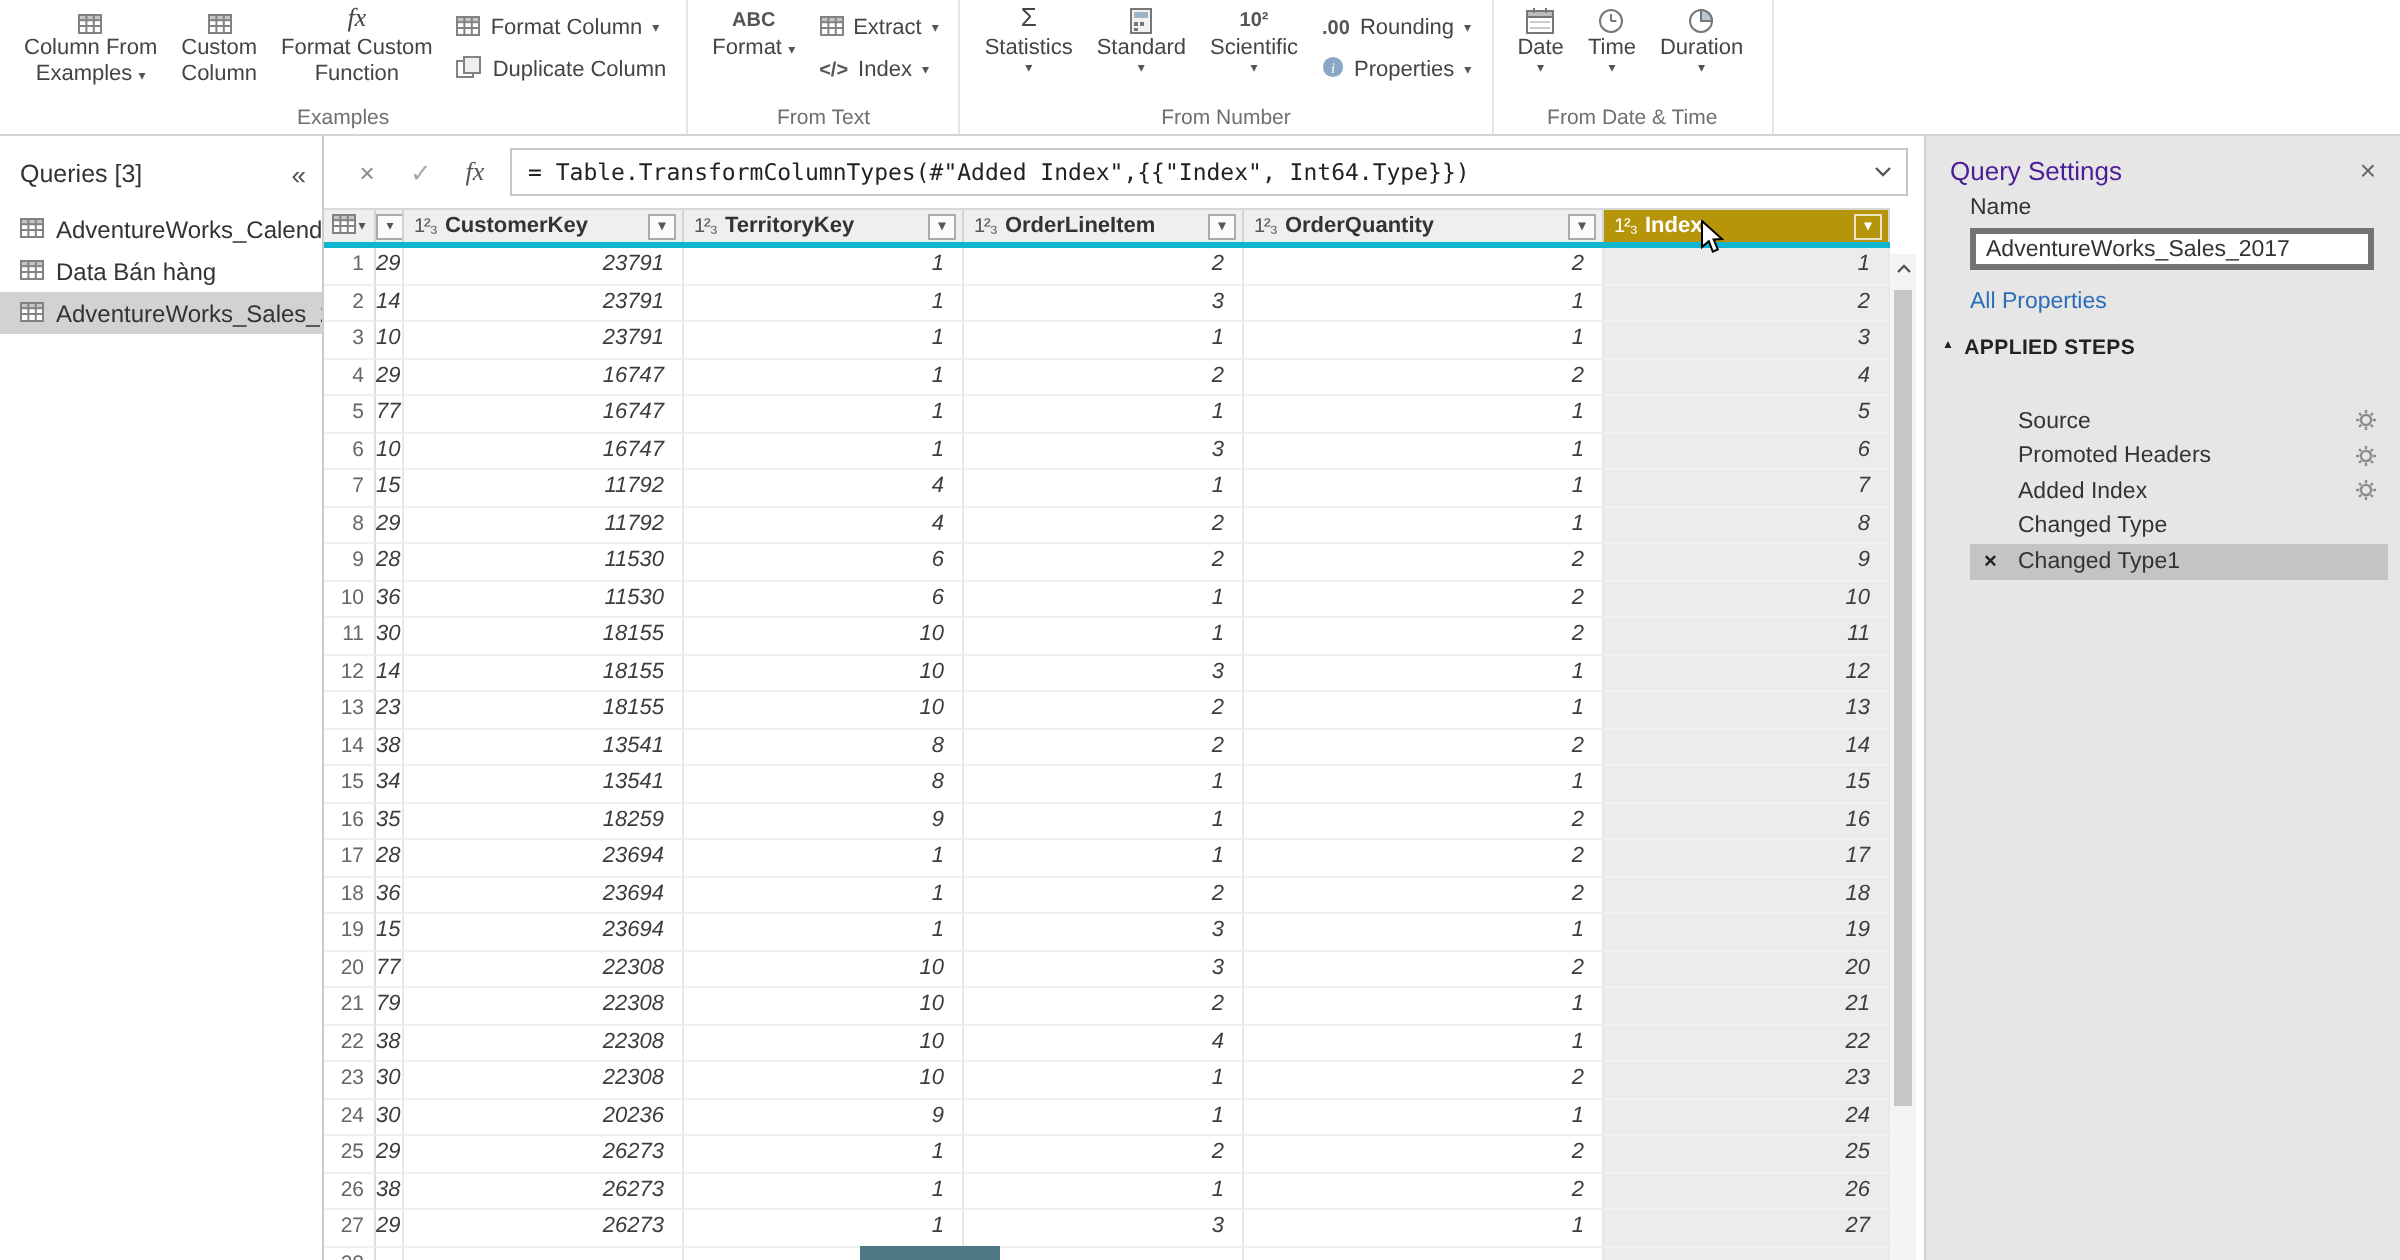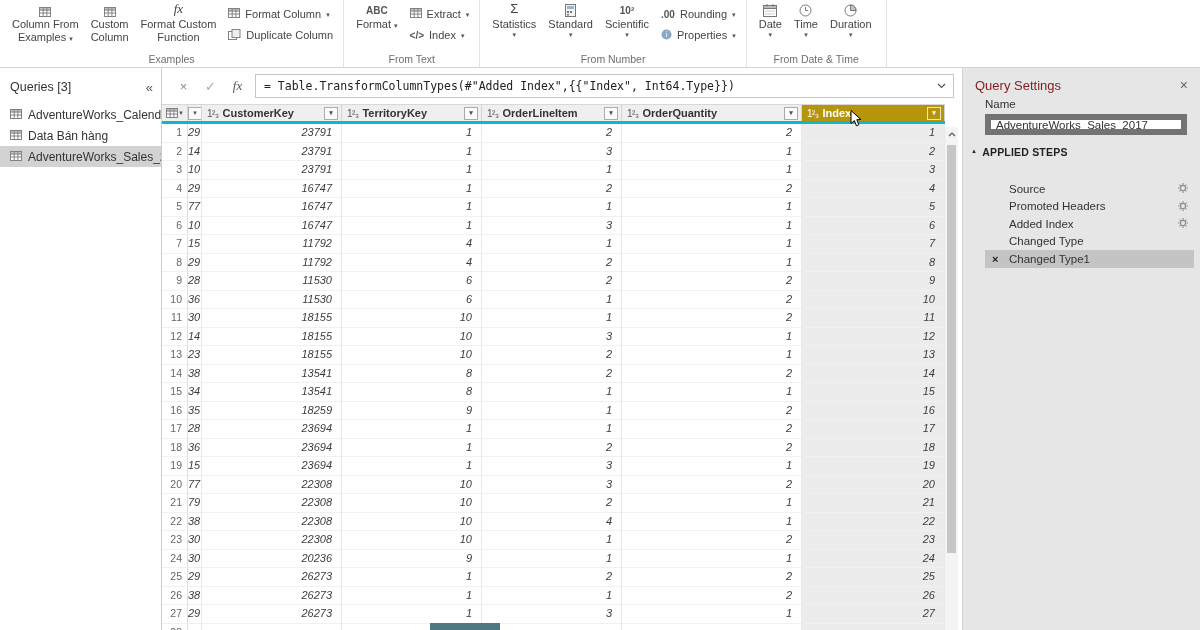--- a/index.html
+++ b/index.html
@@ -73,27 +73,27 @@
   .grid-cursor{position:absolute;left:688px;top:6px;z-index:5}
 
   
   .vscroll{position:absolute;left:945px;top:127px;width:13px;bottom:0;background:#f4f4f4}
   .vs-arrow{height:14px;display:flex;align-items:center;justify-content:center}
   .vs-thumb{position:absolute;left:2px;right:2px;top:18px;height:408px;background:#c6c6c6}
 
   
   .settings{position:absolute;left:962px;right:0;top:68px;bottom:0;background:#e6e6e6;border-left:1px solid #d0d0d0}
   .sp-titlerow{display:flex;align-items:center;padding:9px 10px 2px 12px}
-  .sp-title{flex:1;font-size:13px;color:#7f1d1d}
+  .sp-title{flex:1;font-size:13px;color:#4c1d95}
   .sp-close{font-size:14px;color:#666;cursor:pointer;padding:0 2px}
   .sp-section-h{display:flex;align-items:center;gap:5px;font-size:10.5px;font-weight:bold;color:#222;
     padding:11px 12px 3px 8px;letter-spacing:.2px;cursor:pointer}
   .tri{font-size:6px;color:#222;transform:translateY(-1px)}
   .sp-namelabel{font-size:11.5px;color:#333;padding:3px 0 0 22px}
-  .sp-nameinput{display:block;margin:4px 0 0 22px;width:202px;height:21px;border:6px solid #737373;background:#fff;
+  .sp-nameinput{display:block;margin:4px 0 0 22px;width:202px;height:21px;border:3px solid #737373;background:#fff;
     font-family:"Liberation Sans",sans-serif;font-size:11.5px;color:#333;padding:0 5px}
   .sp-link{font-size:11.5px;padding:10px 0 0 22px;cursor:pointer}
   .steps{margin-top:19px}
   .step{position:relative;height:17.5px;display:flex;align-items:center;margin:0 6px 0 22px;padding-left:24px;
     font-size:11.5px;color:#333;cursor:pointer}
   .step.selected{background:#c4c4c4}
   .step .del{position:absolute;left:7px;font-size:11px;font-weight:bold;color:#222;cursor:pointer}
   .step .gear{position:absolute;right:6px;top:3px;cursor:pointer}
 </style>
 </head>
@@ -641,20 +641,21 @@
   <div class="vs-thumb"></div>
 </div>
 
 <div class="settings">
   <div class="sp-titlerow">
     <span class="sp-title">Query Settings</span>
     <span class="sp-close">×</span>
   </div>
   <div class="sp-namelabel">Name</div>
   <input class="sp-nameinput" value="AdventureWorks_Sales_2017" style="">
+  <div class="sp-link" style="color: rgb(43, 108, 184);">All Properties</div>
   <div class="sp-section-h">
     <span class="tri">▲</span>
     <span>APPLIED STEPS</span>
   </div>
   <div class="steps" id="steps">
       <div class="step">
         <span>Source</span>
         <span class="gear"><svg width="10" height="10" viewBox="0 0 11 11">
             <circle cx="5.5" cy="5.5" r="2.8" fill="none" stroke="#8d8d8d" stroke-width="1.3"></circle>
             <g stroke="#8d8d8d" stroke-width="1.3">

